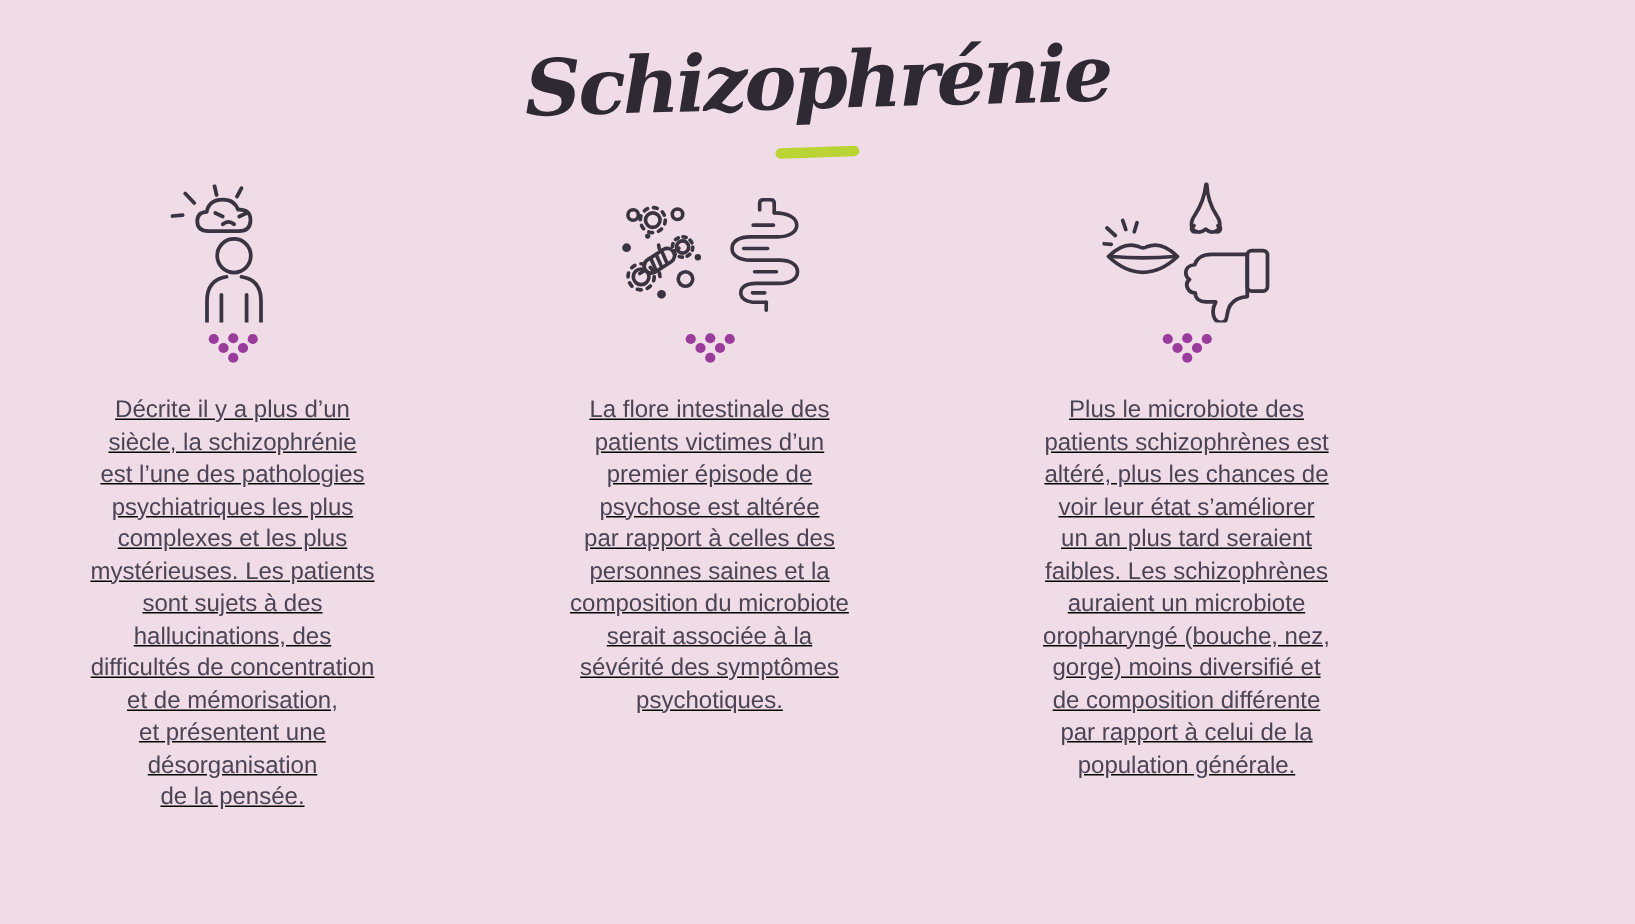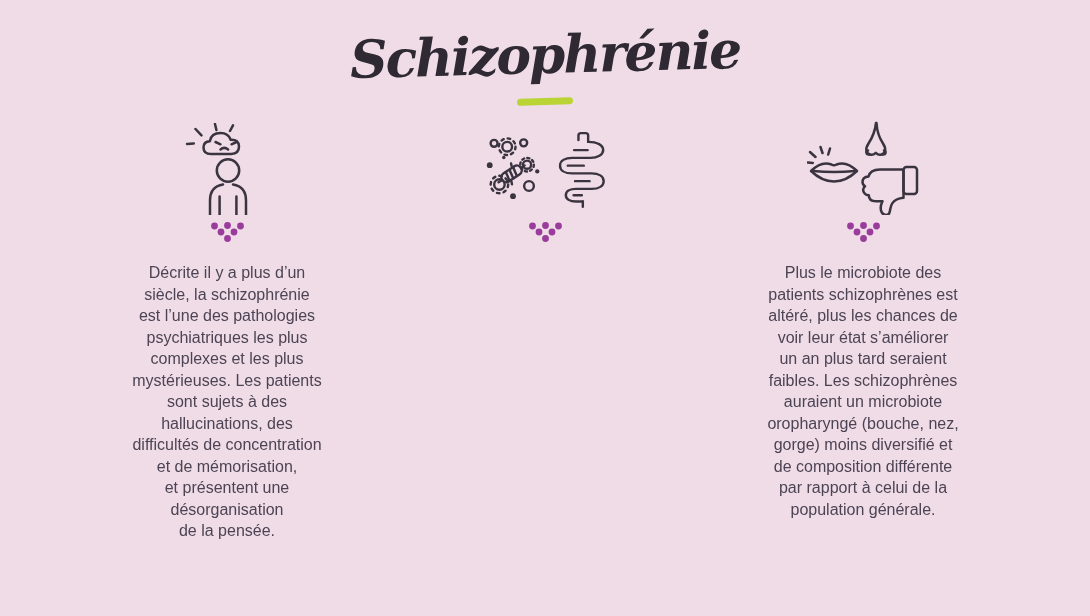--- a/index.html
+++ b/index.html
@@ -27,23 +27,23 @@
     width: 56px; height: 7px;
     margin: 13px auto 0 auto;
     background: #b9d434;
     border-radius: 4px;
     transform: rotate(-2deg);
   }
 
   
   .columns {
     display: flex;
-    justify-content: center;
     gap: 8px;
     margin-top: 12px;
+    text-decoration: underline;
   }
   .column { width: 310px; text-align: center; }
   .icon-area {
     height: 98px;
     display: flex;
     justify-content: center;
     align-items: flex-end;
   }
   .icon-area svg { display: block; }
   .dots { margin-top: 7px; }
@@ -137,20 +137,30 @@
         </svg>
       </div>
       <svg class="dots" width="34" height="20" viewBox="0 0 34 20">
         <circle class="dot-fill" cx="4.5" cy="4" r="3.4"></circle>
           <circle class="dot-fill" cx="17.5" cy="3.5" r="3.4"></circle>
           <circle class="dot-fill" cx="30.5" cy="4" r="3.4"></circle>
         <circle class="dot-fill" cx="11" cy="10" r="3.4"></circle>
           <circle class="dot-fill" cx="24" cy="10" r="3.4"></circle>
         <circle class="dot-fill" cx="17.5" cy="16.5" r="3.4"></circle>
       </svg>
+      <p class="col-text">La flore intestinale des
+patients victimes d’un
+premier épisode de
+psychose est altérée
+par rapport à celles des
+personnes saines et la
+composition du microbiote
+serait associée à la
+sévérité des symptômes
+psychotiques.</p>
     </section>
 
     <section class="column">
       <div class="icon-area">
         <svg width="112" height="94" viewBox="0 0 112 94">
 
           <path class="ink" d="M69 2 C68 11 65.5 16.5 61.5 22.5 C57.5 28.5 59.5 32.5 63 33.5 C65.5 34.2 67.5 33 68.8 31.8 C70 33 72 34.2 74.5 33.5 C78 32.5 80 28.5 76 22.5 C72 16.5 70 11 69.5 2"></path>
           <path class="ink" stroke-width="2.2" d="M61 29.5 c-2.5 1 -2 4.5 1.5 4 M77 29.5 c2.5 1 2 4.5 -1.5 4"></path>
 
           <path class="ink" stroke-width="2.2" d="M3 31 l5.5 5 M13.5 26 l2 6 M23 27.5 l-1.8 6 M0.8 41.5 l5 0.4"></path>

